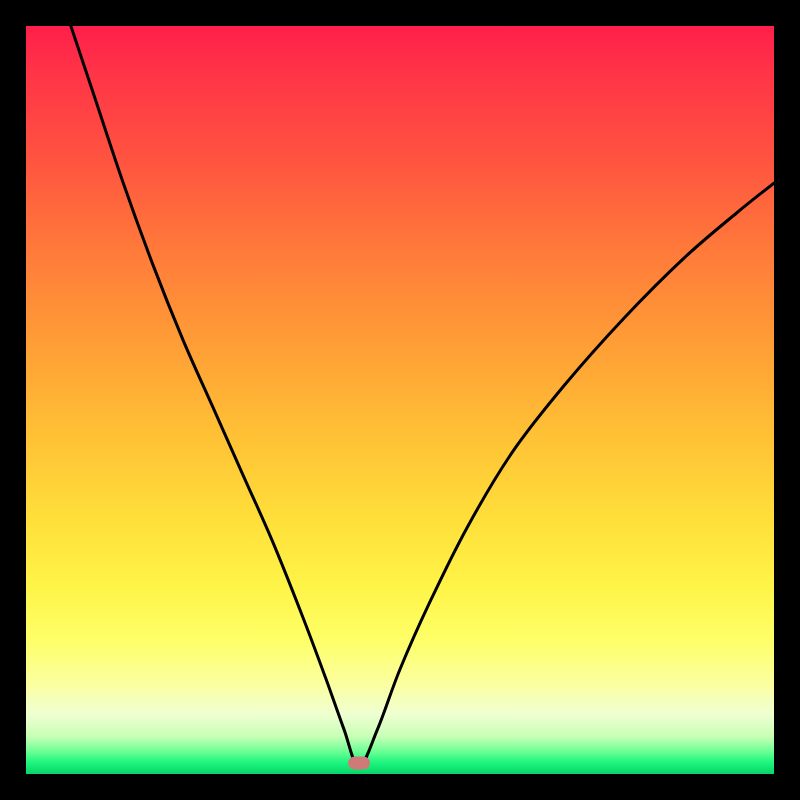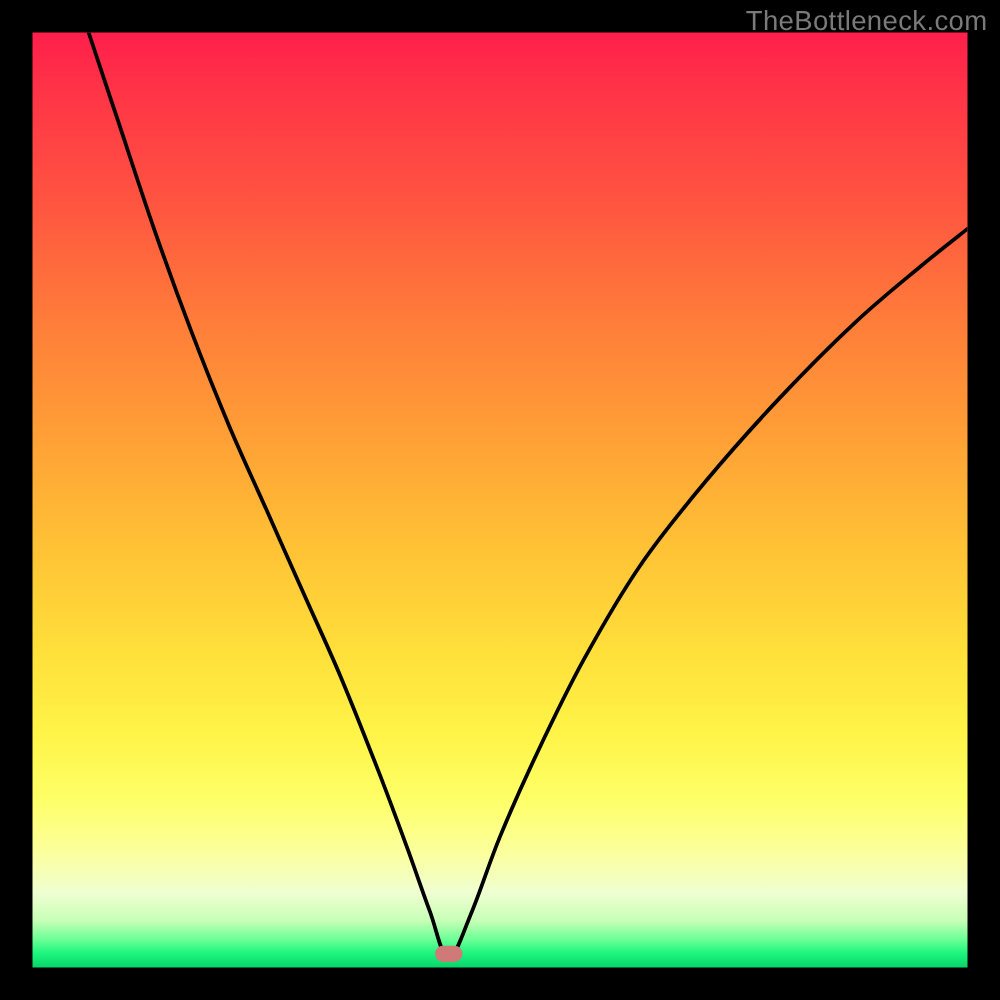--- a/index.html
+++ b/index.html
@@ -66,21 +66,20 @@
     height: 13px;
     background: #cf7a78;
     border-radius: 7px;
     z-index: 2;
     transform: translate(-50%, -50%);
   }
 </style>
 </head>
 <body>
 <div class="outer">
-  <div class="watermark">TheBottleneck.com</div>
 
   <div class="plot"></div>
 
   <svg class="curve" viewBox="0 0 748 748" preserveAspectRatio="none">
     <path id="curve-path" fill="none" stroke="#000000" stroke-width="3" stroke-linecap="round" stroke-linejoin="round" d="M 44.88 0.00 C 48.62 11.22, 58.59 41.14, 67.32 67.32 C 76.05 93.50, 87.27 128.41, 97.24 157.08 C 107.21 185.75, 117.19 213.18, 127.16 239.36 C 137.13 265.54, 147.11 290.47, 157.08 314.16 C 167.05 337.85, 177.03 359.04, 187.00 381.48 C 196.97 403.92, 206.95 426.36, 216.92 448.80 C 226.89 471.24, 236.87 492.43, 246.84 516.12 C 256.81 539.81, 268.03 568.48, 276.76 590.92 C 285.49 613.36, 292.34 632.06, 299.20 650.76 C 306.06 669.46, 312.29 688.16, 317.90 703.12 C 323.51 718.08, 327.25 740.52, 332.86 740.52 C 338.47 740.52, 344.70 719.33, 351.56 703.12 C 358.42 686.91, 365.27 664.47, 374.00 643.28 C 382.73 622.09, 392.70 599.65, 403.92 575.96 C 415.14 552.27, 427.61 526.09, 441.32 501.16 C 455.03 476.23, 469.99 450.05, 486.20 426.36 C 502.41 402.67, 519.86 381.48, 538.56 359.04 C 557.26 336.60, 578.45 312.91, 598.40 291.72 C 618.35 270.53, 639.54 249.33, 658.24 231.88 C 676.94 214.43, 695.64 199.47, 710.60 187.00 C 725.56 174.53, 741.77 162.07, 748.00 157.08"></path>
   </svg>
 
   <div class="marker" id="marker" style="left: 358.86px; top: 762.78px; background: rgb(207, 122, 120);"></div>
 </div>
 

